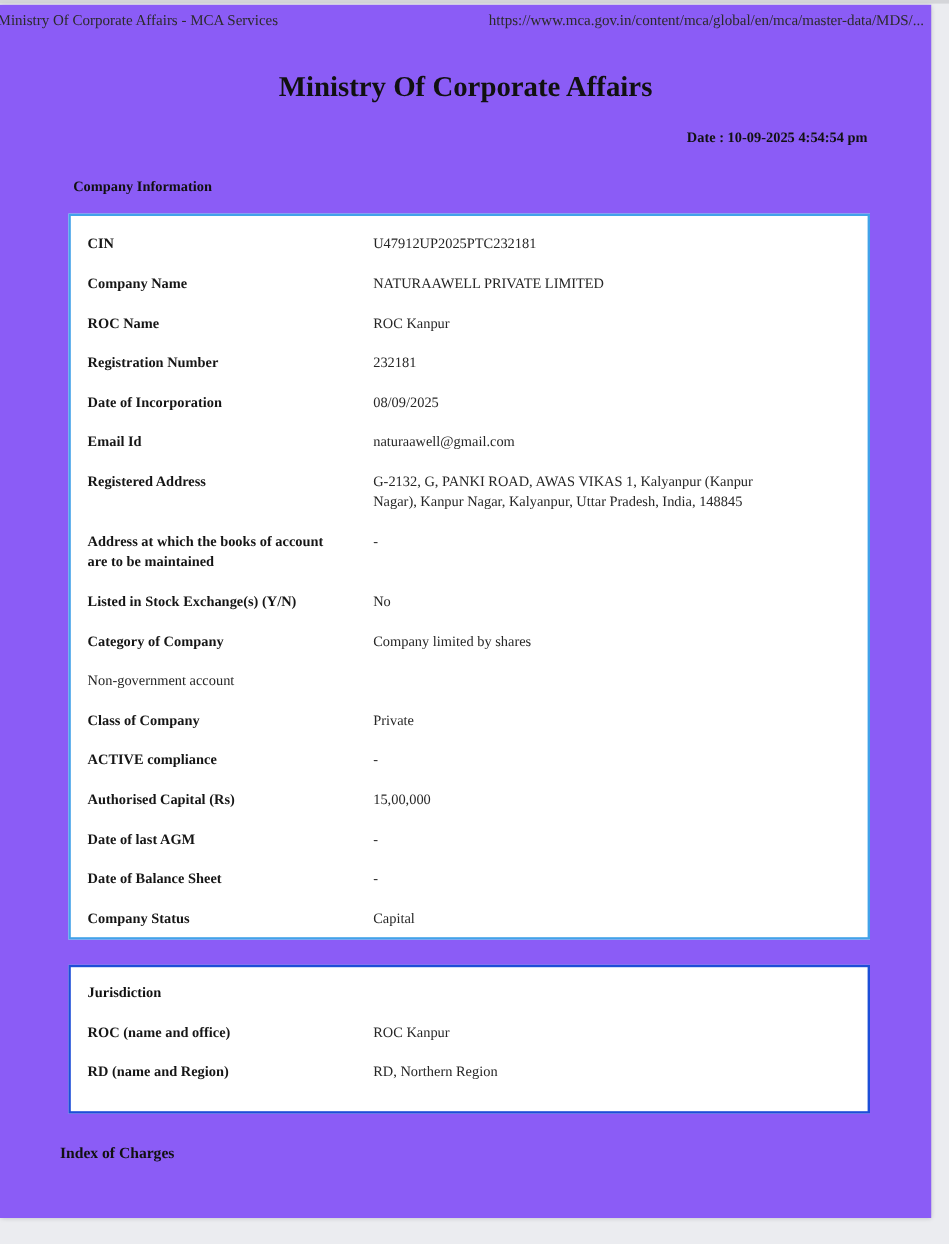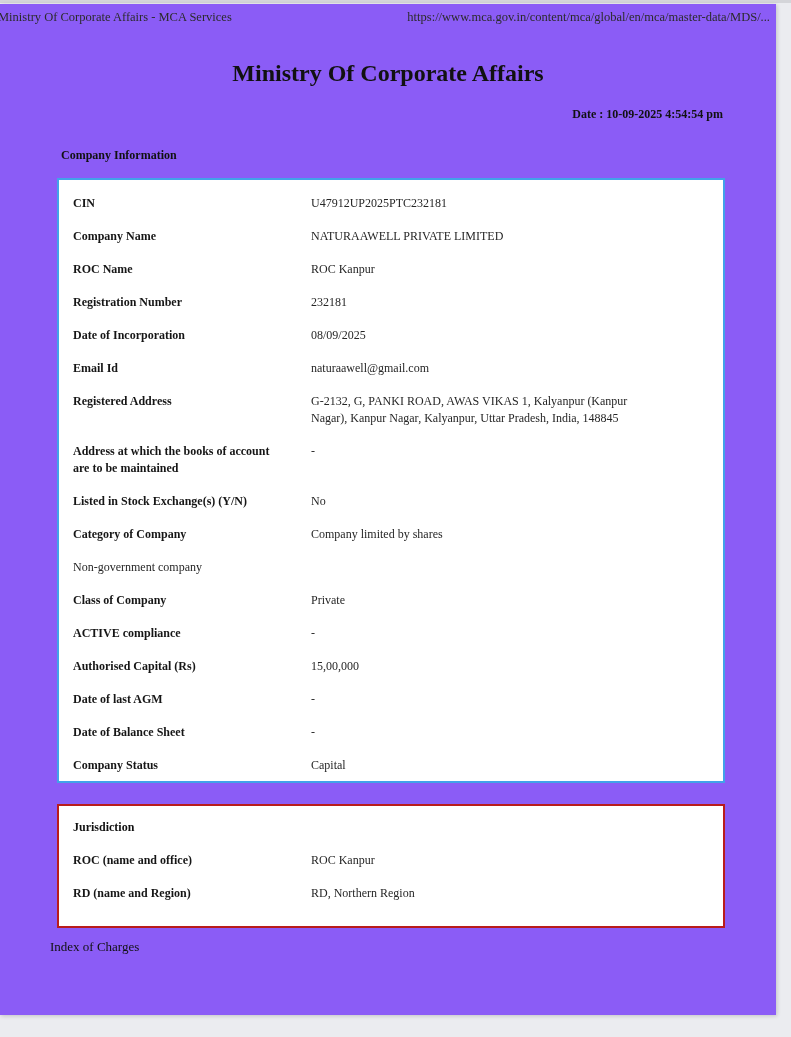--- a/index.html
+++ b/index.html
@@ -72,36 +72,36 @@
     font-weight:bold;
     color:#161616;
     flex:none;
   }
   .row .value {
     width:340px;
     color:#262626;
   }
   .jurisdiction-box {
     margin-top:21px;
-    border:2px solid #b91c1c;
+    border:2px solid #1d4ed8;
     padding:13px 14px 24px 14px;
     background:#fff;
   }
   .box-heading {
     font-size:12px;
     font-weight:bold;
     color:#111;
     line-height:17px;
     margin-bottom:16px;
   }
   .index-heading {
     margin-left:50px;
-    margin-top:11px;
+    margin-top:25px;
     font-size:13px;
-    font-weight:normal;
+    font-weight:bold;
     color:#111;
   }
 </style>
 </head>
 <body>
 
 <div class="page">
 
   <div class="print-header">
     <span class="ph-left">Ministry Of Corporate Affairs - MCA Services</span>
@@ -162,21 +162,21 @@
           <div class="label">Listed in Stock Exchange(s) (Y/N)</div>
           <div class="value">No</div>
         </div>
 
         <div class="row">
           <div class="label">Category of Company</div>
           <div class="value">Company limited by shares</div>
         </div>
 
         <div class="row">
-          <div class="value">Non-government company</div>
+          <div class="value">Non-government account</div>
         </div>
 
         <div class="row">
           <div class="label">Class of Company</div>
           <div class="value">Private</div>
         </div>
 
         <div class="row">
           <div class="label">ACTIVE compliance</div>
           <div class="value">-</div>

